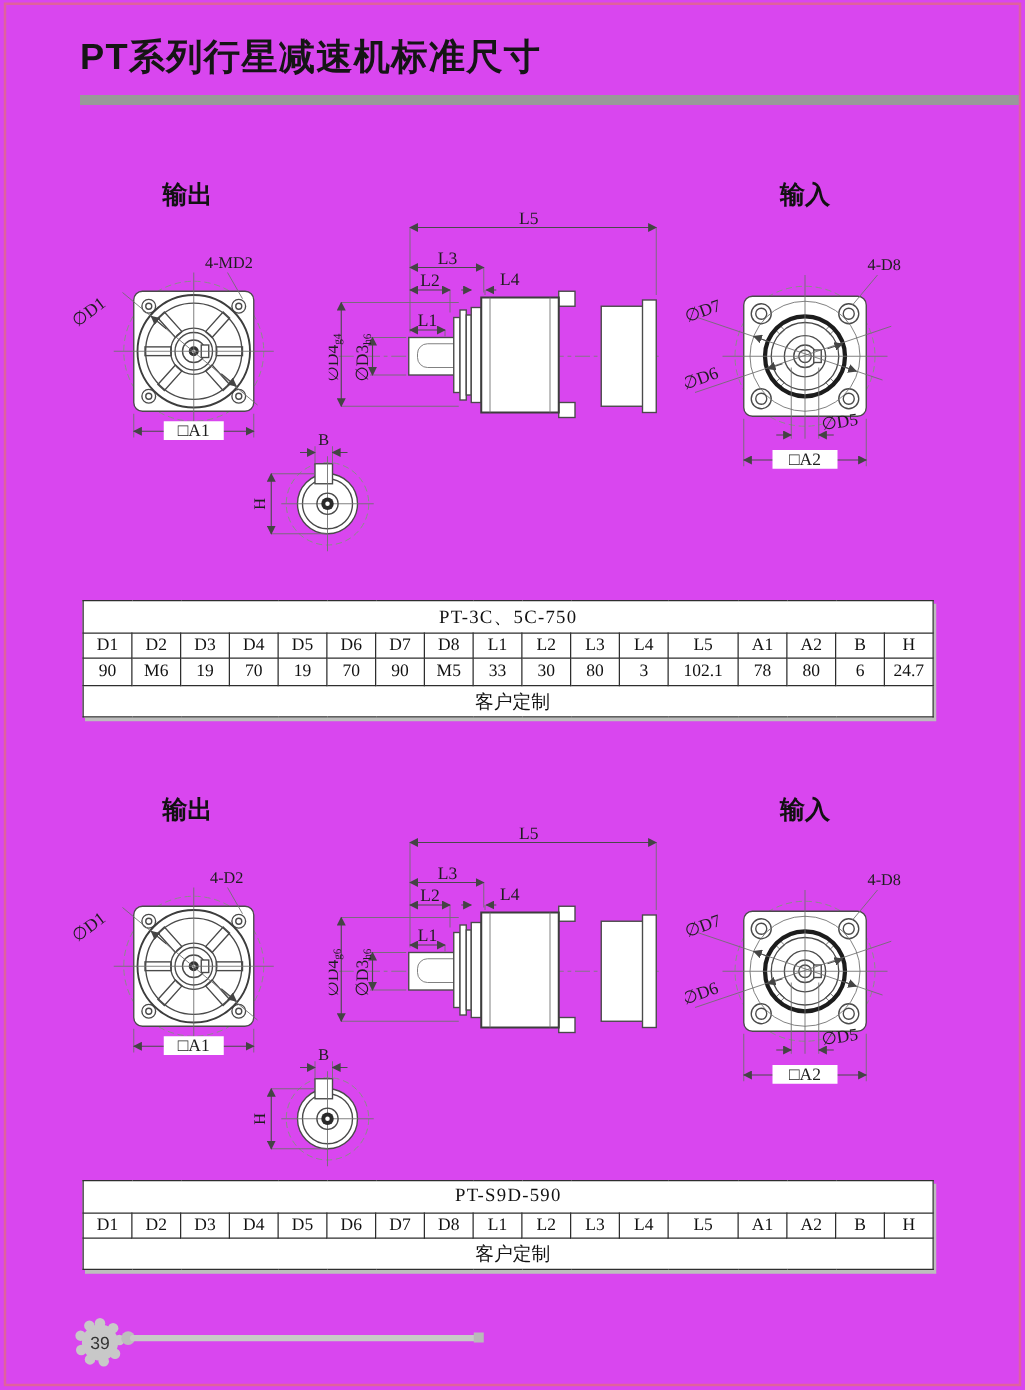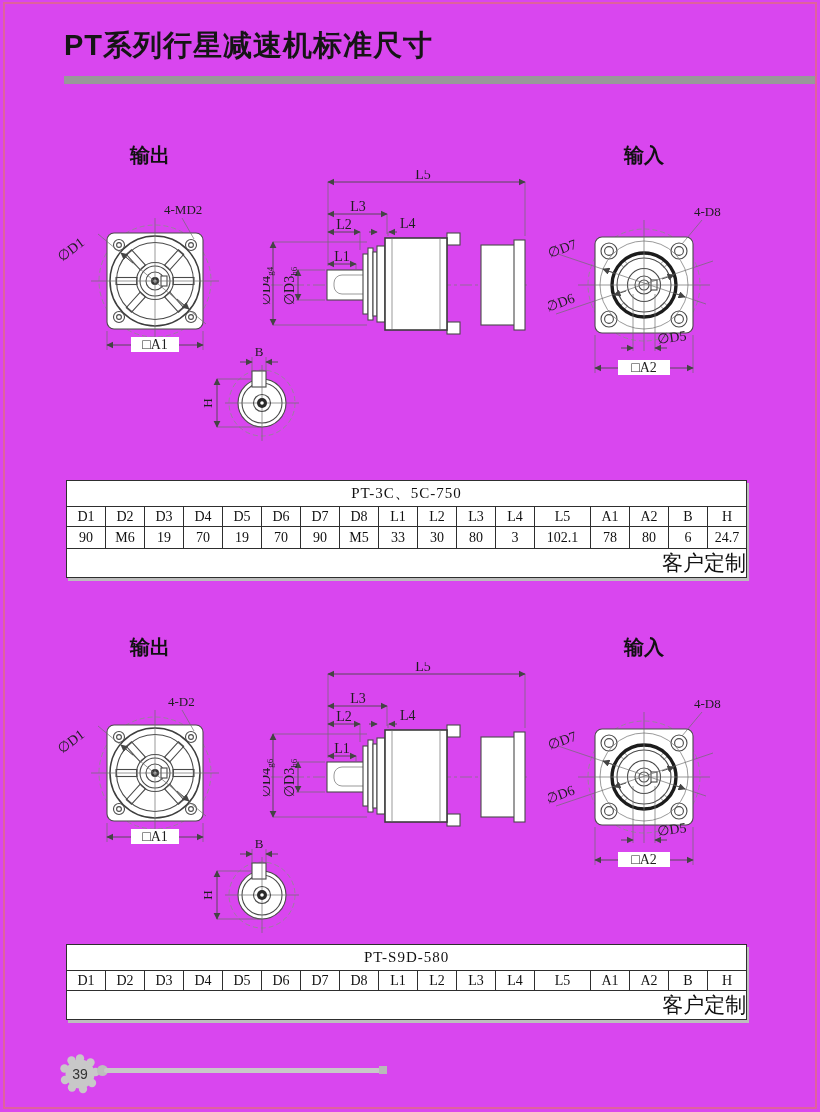--- a/index.html
+++ b/index.html
@@ -24,21 +24,21 @@
   text.dl{font-family:"Liberation Serif",serif;font-size:14px;fill:#1e1e1e;}
   text.dls{font-family:"Liberation Serif",serif;font-size:13px;fill:#1e1e1e;}
   
   table.dim-table{position:absolute;left:66px;width:675px;border-collapse:collapse;background:#fff;
     font-family:"Liberation Serif",serif;font-size:14px;color:#111;table-layout:fixed;
     box-shadow:2px 3px 0 #bdbdbd;}
   table.dim-table td{border:1px solid #2e2e2e;text-align:center;padding:0;}
   tr.t-title td{height:25px;font-size:15px;letter-spacing:1px;}
   tr.t-head td{height:19px;}
   tr.t-val td{height:21px;}
-  tr.t-foot td{height:24px;text-align:right;padding-left:7px;font-size:21px;}
+  tr.t-foot td{height:24px;text-align:center;padding-left:7px;font-size:15px;}
   
   .foot-line{position:absolute;left:104px;top:1068px;width:278px;height:5px;background:#c8c8c8;border-radius:3px;}
   .foot-dot{position:absolute;left:97px;top:1065px;width:11px;height:11px;border-radius:50%;background:#bdbdbd;}
   .foot-sq{position:absolute;left:379px;top:1066px;width:8px;height:8px;background:#b9b9b9;}
   .gear-num{font-family:"Liberation Sans",sans-serif;font-size:14px;fill:#333;}
 </style>
 </head>
 <body>
 
 <svg width="0" height="0" style="position:absolute">
@@ -484,21 +484,21 @@
         <col style="width:39px">
         <col style="width:39px">
       <col style="width:56px">
         <col style="width:39px">
         <col style="width:39px">
         <col style="width:39px">
         <col style="width:39px">
     </colgroup>
     <tbody>
         <tr class="t-title">
-          <td colspan="17">PT-S9D-580</td>
+          <td colspan="17">PT-S9D-590</td>
         </tr>
     <tr class="t-head">
       <td>D1</td>
       <td>D2</td>
       <td>D3</td>
       <td>D4</td>
       <td>D5</td>
       <td>D6</td>
       <td>D7</td>
       <td>D8</td>

